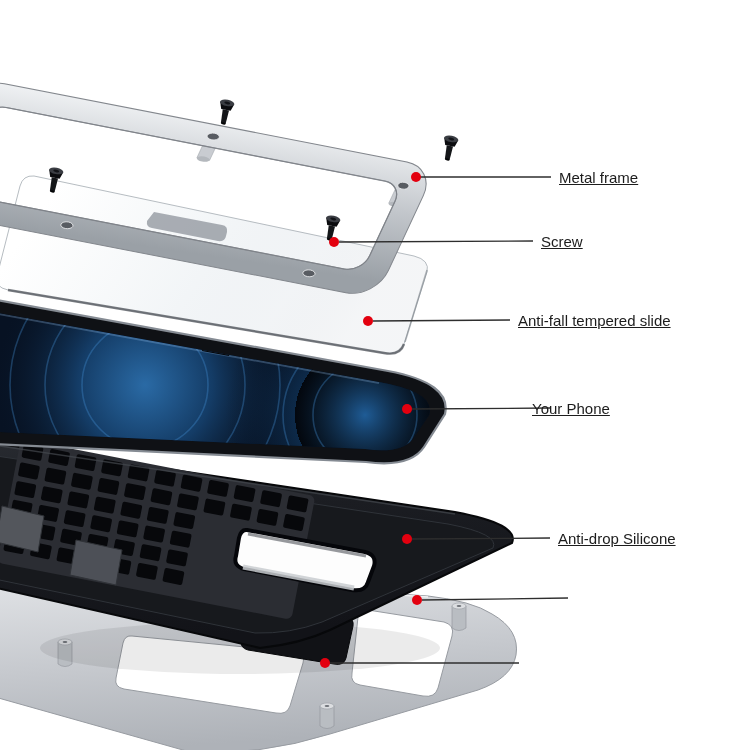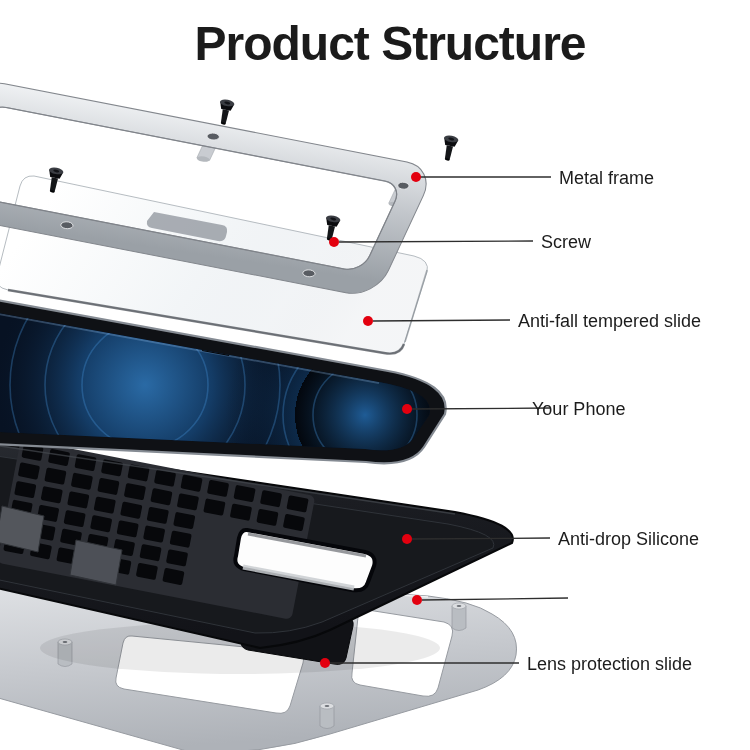--- a/index.html
+++ b/index.html
@@ -3,22 +3,22 @@
 <meta charset="utf-8">
 <style>
   html,body{margin:0;padding:0;background:#ffffff;}
   body{width:750px;height:750px;position:relative;overflow:hidden;
        font-family:"Liberation Sans", sans-serif;}
   .stage{position:absolute;inset:0;width:750px;height:750px;}
   svg.diagram{position:absolute;left:0;top:0;z-index:1;}
   #title{position:absolute;top:16px;left:390px;transform:translateX(-50%);
          margin:0;z-index:3;font-size:48px;font-weight:700;letter-spacing:-1px;
          color:var(--title_text,#1b1b1b);white-space:nowrap;}
-  .callout-label{position:absolute;z-index:3;font-size:18px;line-height:22px;
-         color:var(--label_text,#1c1c1c);white-space:nowrap;}
+  .callout-label{position:absolute;z-index:3;font-size:15px;line-height:22px;
+         color:var(--label_text,#1c1c1c);white-space:nowrap;text-decoration:underline;}
   .leader{stroke:var(--leader_line,#2e2e2e);stroke-width:1.3;fill:none;}
   .dot{fill:var(--accent_red,#e3000f);}
   .wsq{fill:#07080b;}
 </style>
 </head>
 <body>
 
 <div class="stage">
 
 <svg class="diagram" width="750" height="750" viewBox="0 0 750 750">
@@ -246,22 +246,20 @@
     <circle class="dot" cx="416" cy="177" r="5"></circle>
     <circle class="dot" cx="334" cy="242" r="5"></circle>
     <circle class="dot" cx="368" cy="321" r="5"></circle>
     <circle class="dot" cx="407" cy="409" r="5"></circle>
     <circle class="dot" cx="407" cy="539" r="5"></circle>
     <circle class="dot" cx="417" cy="600" r="5"></circle>
     <circle class="dot" cx="325" cy="663" r="5"></circle>
   </g>
 </svg>
 
-<h1 id="title">Product Structure</h1>
 
 <div class="callout-label" style="left:559px;top:167px">Metal frame</div>
 <div class="callout-label" style="left:541px;top:231px">Screw</div>
 <div class="callout-label" style="left:518px;top:310px">Anti-fall tempered slide</div>
 <div class="callout-label" style="left:532px;top:398px">Your Phone</div>
 <div class="callout-label" style="left:558px;top:528px">Anti-drop Silicone</div>
-<div class="callout-label" style="left:527px;top:653px">Lens protection slide</div>
 
 </div>
 
 </body></html>

